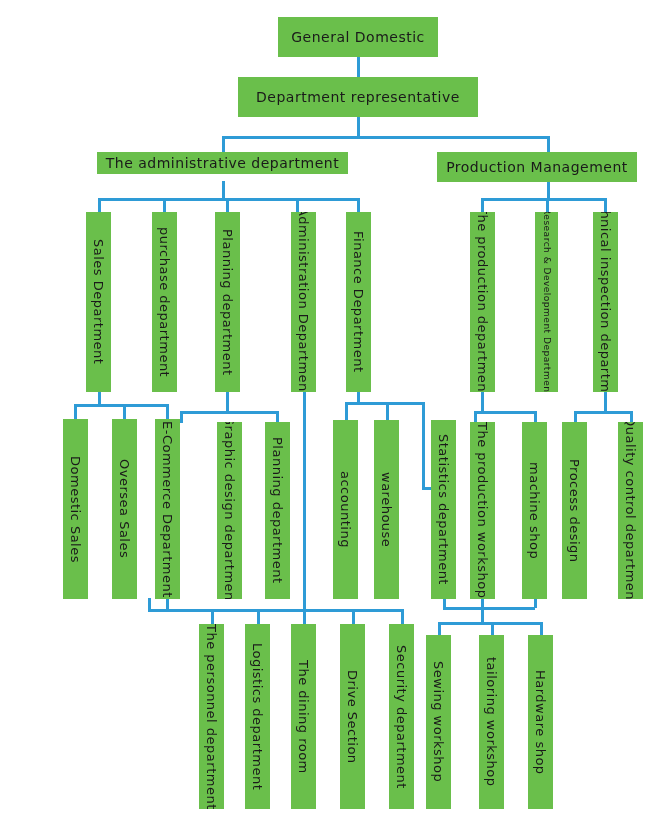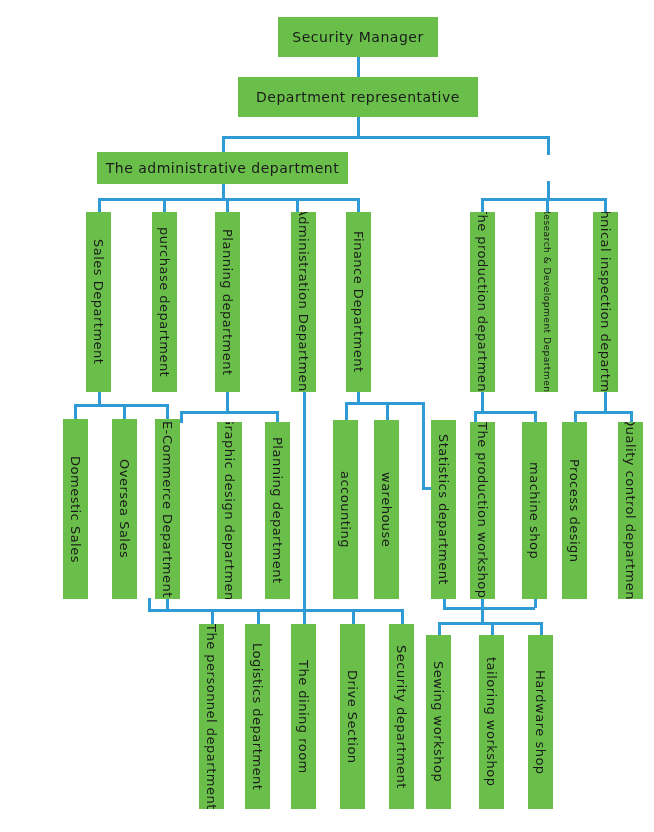--- a/index.html
+++ b/index.html
@@ -128,29 +128,32 @@
   <div class="conn hline" style="left:443px; top:607px; width:92px;"></div>
 
   <div class="conn vline" style="left:481px; top:598px; height:26px;"></div>
   <div class="conn vline" style="left:534px; top:598px; height:10px;"></div>
   <div class="conn hline" style="left:438px; top:622px; width:105px;"></div>
   <div class="conn vline" style="left:438px; top:622px; height:14px;"></div>
   <div class="conn vline" style="left:491px; top:622px; height:14px;"></div>
   <div class="conn vline" style="left:540px; top:622px; height:14px;"></div>
 
   <div class="node h" style="left:278px; top:17px; width:160px; height:40px;">
-    <span class="lbl">Security Manager</span>
+    <span class="lbl">General Domestic</span>
   </div>
 
   <div class="node h" style="left:238px; top:77px; width:240px; height:40px;">
     <span class="lbl">Department representative</span>
   </div>
 
-  <div class="node h" style="left:97px; top:152px; width:251px; height:32px;">
+  <div class="node h" style="left:97px; top:152px; width:251px; height:22px;">
     <span class="lbl">The administrative department</span>
+  </div>
+  <div class="node h" style="left:437px; top:152px; width:200px; height:30px;">
+    <span class="lbl">Production Management</span>
   </div>
 
   <div class="node v" style="left:86px; top:212px; width:25px; height:180px;">
     <span class="lbl">Sales Department</span>
   </div>
   <div class="node v" style="left:152px; top:212px; width:25px; height:180px;">
     <span class="lbl">purchase department</span>
   </div>
   <div class="node v" style="left:215px; top:212px; width:25px; height:180px;">
     <span class="lbl">Planning department</span>

